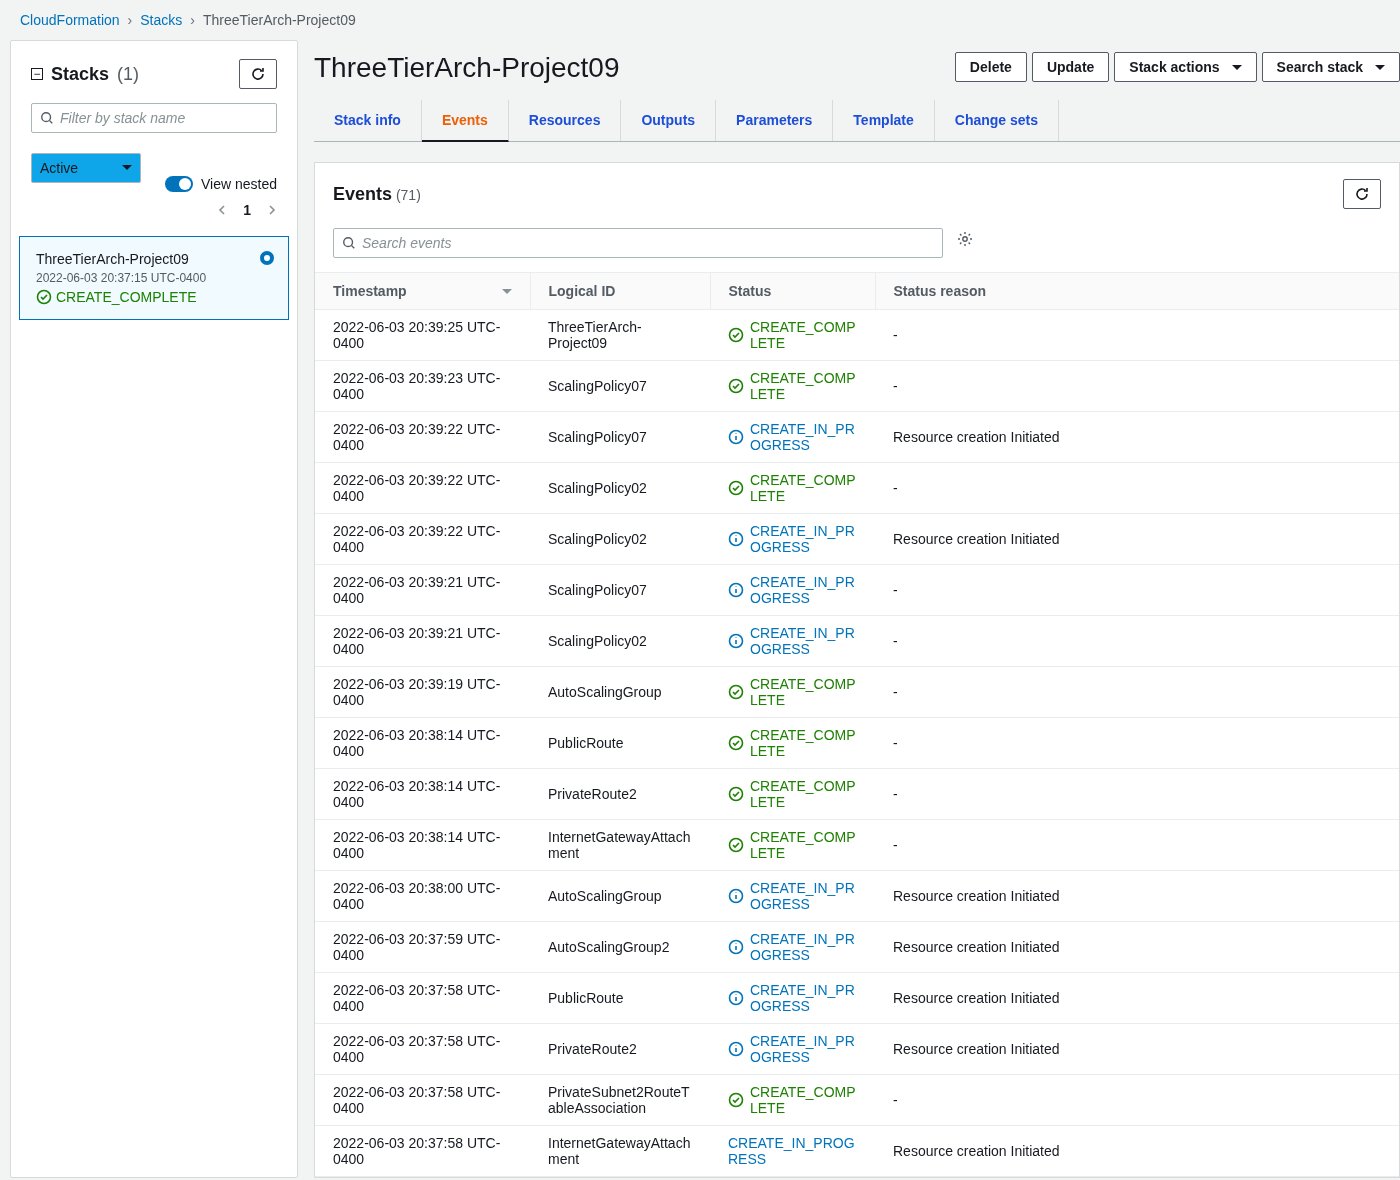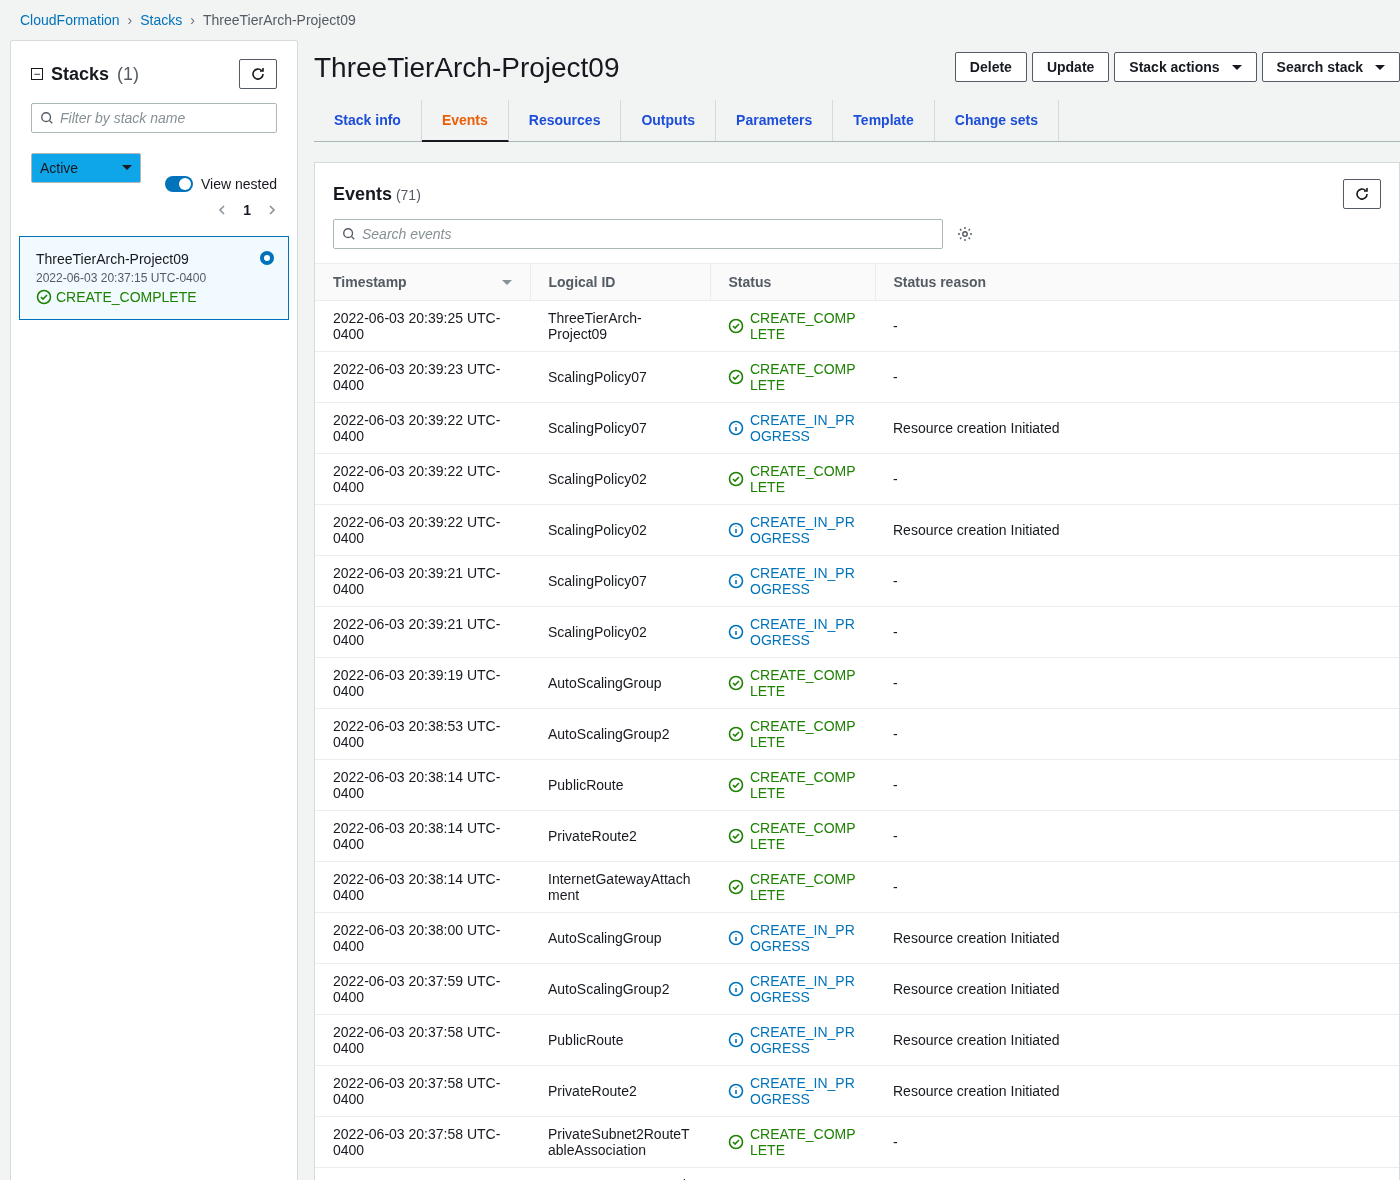--- a/index.html
+++ b/index.html
@@ -215,21 +215,21 @@
   .events-count { font-weight: 400; color: #545b64; }
   .events-header-right { display: flex; align-items: center; gap: 10px; }
   .gear { width: 16px; height: 16px; cursor: pointer; }
 
   .events-search {
     padding: 0 18px 14px;
     display: flex;
     align-items: center;
     gap: 14px;
   }
-  .events-search .search-wrap { flex: 1; max-width: 610px; }
+  .events-search .search-wrap { flex: 1; max-width: 610px; margin-top: 9px; }
 
   table {
     width: 100%;
     border-collapse: collapse;
   }
   thead th {
     text-align: left;
     font-weight: 700;
     font-size: 14px;
     padding: 10px 18px;
@@ -535,36 +535,20 @@
                   <svg class="status-icon" viewBox="0 0 16 16" fill="none" stroke="#1d8102" stroke-width="1.6">
                     <circle cx="8" cy="8" r="6.5"></circle>
                     <path d="M5 8l2 2 4-4"></path>
                   </svg>
                   <span class="status-text-wrap">CREATE_COMPLETE</span>
                 </div>
               </td>
               <td>-</td>
             </tr>
             <tr>
-              <td>2022-06-03 20:38:53 UTC-0400</td>
-              <td>
-                <div class="lid-wrap">AutoScalingGroup2</div>
-              </td>
-              <td>
-                <div class="status-cell status-complete">
-                  <svg class="status-icon" viewBox="0 0 16 16" fill="none" stroke="#1d8102" stroke-width="1.6">
-                    <circle cx="8" cy="8" r="6.5"></circle>
-                    <path d="M5 8l2 2 4-4"></path>
-                  </svg>
-                  <span class="status-text-wrap">CREATE_COMPLETE</span>
-                </div>
-              </td>
-              <td>-</td>
-            </tr>
-            <tr>
               <td>2022-06-03 20:38:14 UTC-0400</td>
               <td>
                 <div class="lid-wrap">PublicRoute</div>
               </td>
               <td>
                 <div class="status-cell status-complete">
                   <svg class="status-icon" viewBox="0 0 16 16" fill="none" stroke="#1d8102" stroke-width="1.6">
                     <circle cx="8" cy="8" r="6.5"></circle>
                     <path d="M5 8l2 2 4-4"></path>
                   </svg>

